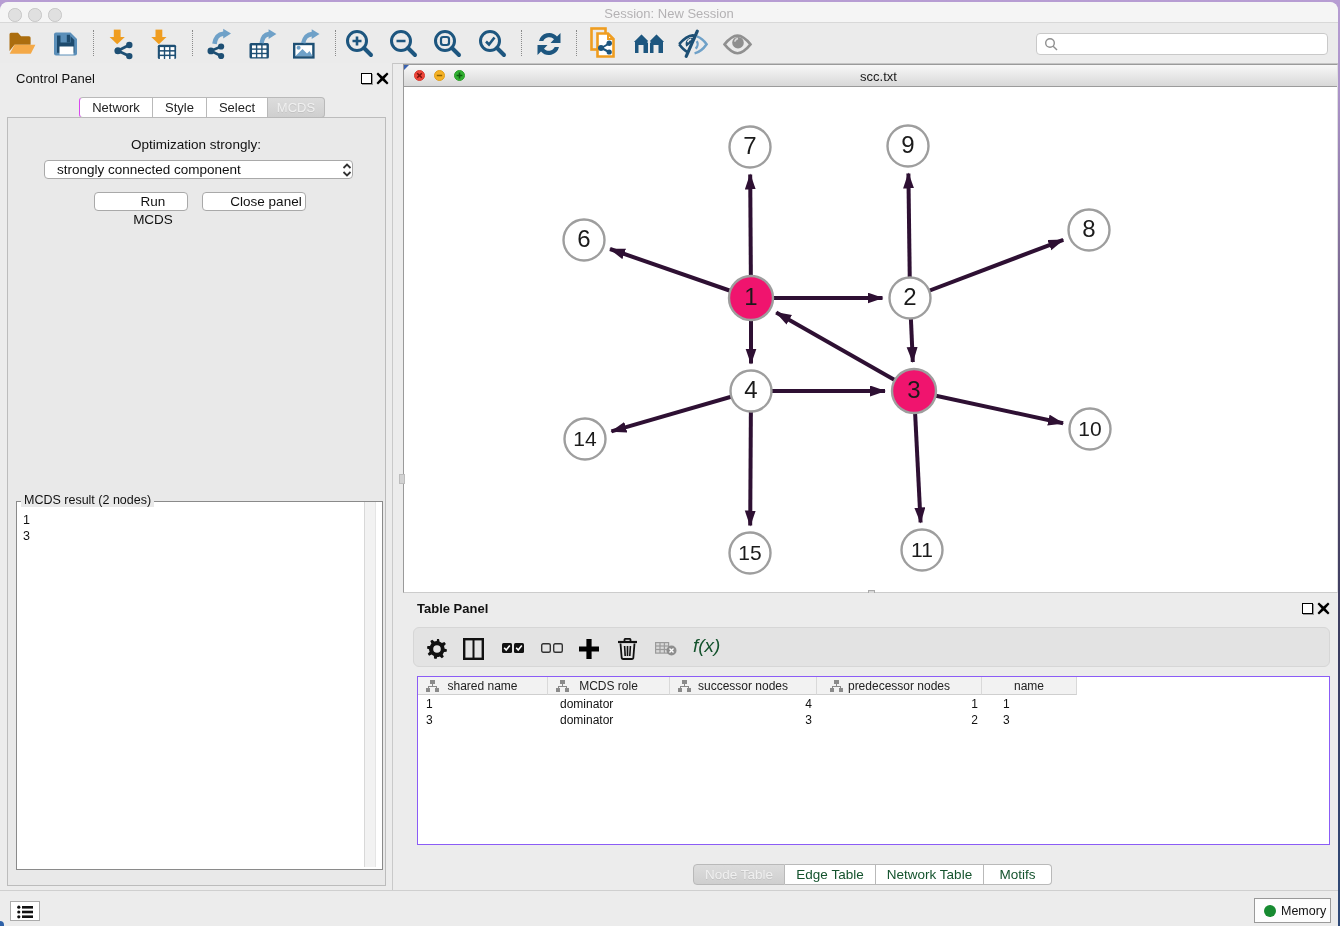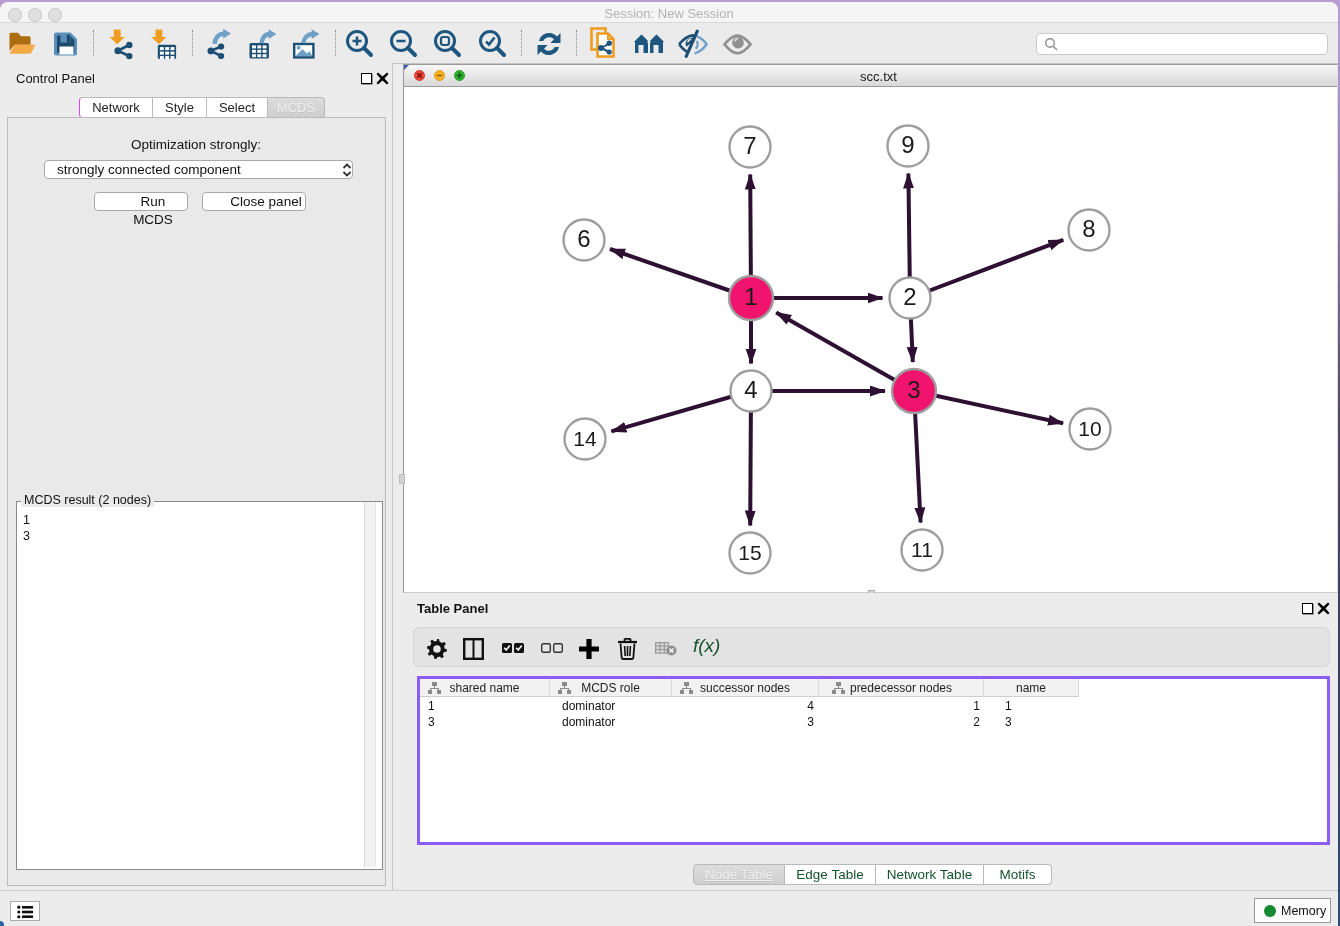--- a/index.html
+++ b/index.html
@@ -22,21 +22,21 @@
   .tab{height:19px;line-height:19px;font-size:13px;color:#222;text-align:center;background:#fff;border:1px solid #b9b9b9;border-left:none;float:left;}
   .seltab{background:linear-gradient(180deg,#dcdcdc,#cfcfcf);color:#f2f2f2;text-shadow:0 1px 0 #bbb;}
   .btn{background:#fff;border:1px solid #a9a9a9;border-radius:4px;font-size:13.5px;color:#111;text-align:center;box-sizing:border-box;padding-left:24px;}
   
   #netwin{left:403px;top:62px;width:935px;height:529px;border:1px solid #9a9a9a;border-bottom:1px solid #cccccc;border-right:1px solid #e0e0e0;background:#fff;box-sizing:border-box;}
   #nettitle{left:0;top:0;width:933px;height:21px;background:linear-gradient(180deg,#f8f8f8,#d8d8d8);border-bottom:1px solid #9b9b9b;}
   .nl{width:11px;height:11px;border-radius:50%;top:5px;box-sizing:border-box;}
   
   #tpanel{left:405px;top:591px;width:933px;height:297px;background:#ececec;}
   #ttoolbar{left:8px;top:34px;width:917px;height:40px;background:#e3e3e3;border:1px solid #d6d6d6;border-radius:6px;box-sizing:border-box;}
-  #ttable{left:12px;top:83px;width:913px;height:169px;background:#fff;border:3px solid #8b5cf6;box-sizing:border-box;}
+  #ttable{left:12px;top:83px;width:913px;height:169px;background:#fff;border:1px solid #8b5cf6;box-sizing:border-box;}
   .th{position:absolute;top:0;height:18px;background:#f2f2f2;border-right:1px solid #d9d9d9;border-bottom:1px solid #cfcfcf;font-size:12px;color:#222;text-align:center;line-height:18px;box-sizing:border-box;}
   .cell{position:absolute;font-size:12px;color:#111;height:16px;line-height:16px;}
   .btab{height:19px;line-height:19px;font-size:13.5px;color:#14532d;text-align:center;background:#fff;border:1px solid #b9b9b9;border-left:none;float:left;font-weight:500;}
   .btab.seltab,.tab.seltab{background:linear-gradient(180deg,#dcdcdc,#cfcfcf);color:#f0f0f0;text-shadow:0 1px 0 #c4c4c4;}
   #statusbar{left:0;top:888px;width:1338px;height:34px;background:#ececec;border-top:1px solid #cfcfcf;}
 </style>
 </head>
 <body>
 <div class="abs" id="win">
   <div class="abs" id="titlebar">
@@ -378,21 +378,21 @@
       <div class="cell" style="left:460px;top:19px;width:100px;text-align:right;">1</div>
       <div class="cell" style="left:585px;top:19px;">1</div>
       <div class="cell" style="left:8px;top:35px;">3</div>
       <div class="cell" style="left:142px;top:35px;">dominator</div>
       <div class="cell" style="left:294px;top:35px;width:100px;text-align:right;">3</div>
       <div class="cell" style="left:460px;top:35px;width:100px;text-align:right;">2</div>
       <div class="cell" style="left:585px;top:35px;">3</div>
 
     </div>
     <div class="abs" style="left:288px;top:271px;">
-      <div class="btab seltab" style="width:90px;border-left:1px solid #b9b9b9;border-radius:4px 0 0 4px;text-decoration:underline;">Node Table</div>
+      <div class="btab seltab" style="width:90px;border-left:1px solid #b9b9b9;border-radius:4px 0 0 4px;">Node Table</div>
       <div class="btab" style="width:90px;">Edge Table</div>
       <div class="btab" style="width:107px;">Network Table</div>
       <div class="btab" style="width:67px;border-radius:0 4px 4px 0;">Motifs</div>
     </div>
   </div>
   <div class="abs" style="left:0;top:919px;width:3.5px;height:7px;background:#2f62a8;border-radius:0 4px 0 0;z-index:9;"></div>
   <div class="abs" id="statusbar">
     <div class="abs" style="left:10px;top:10px;width:28px;height:18px;background:#fff;border:1px solid #ababab;">
       <svg class="abs" style="left:6px;top:3px;" width="16" height="14" viewBox="0 0 16 14">
           <g fill="#111">

